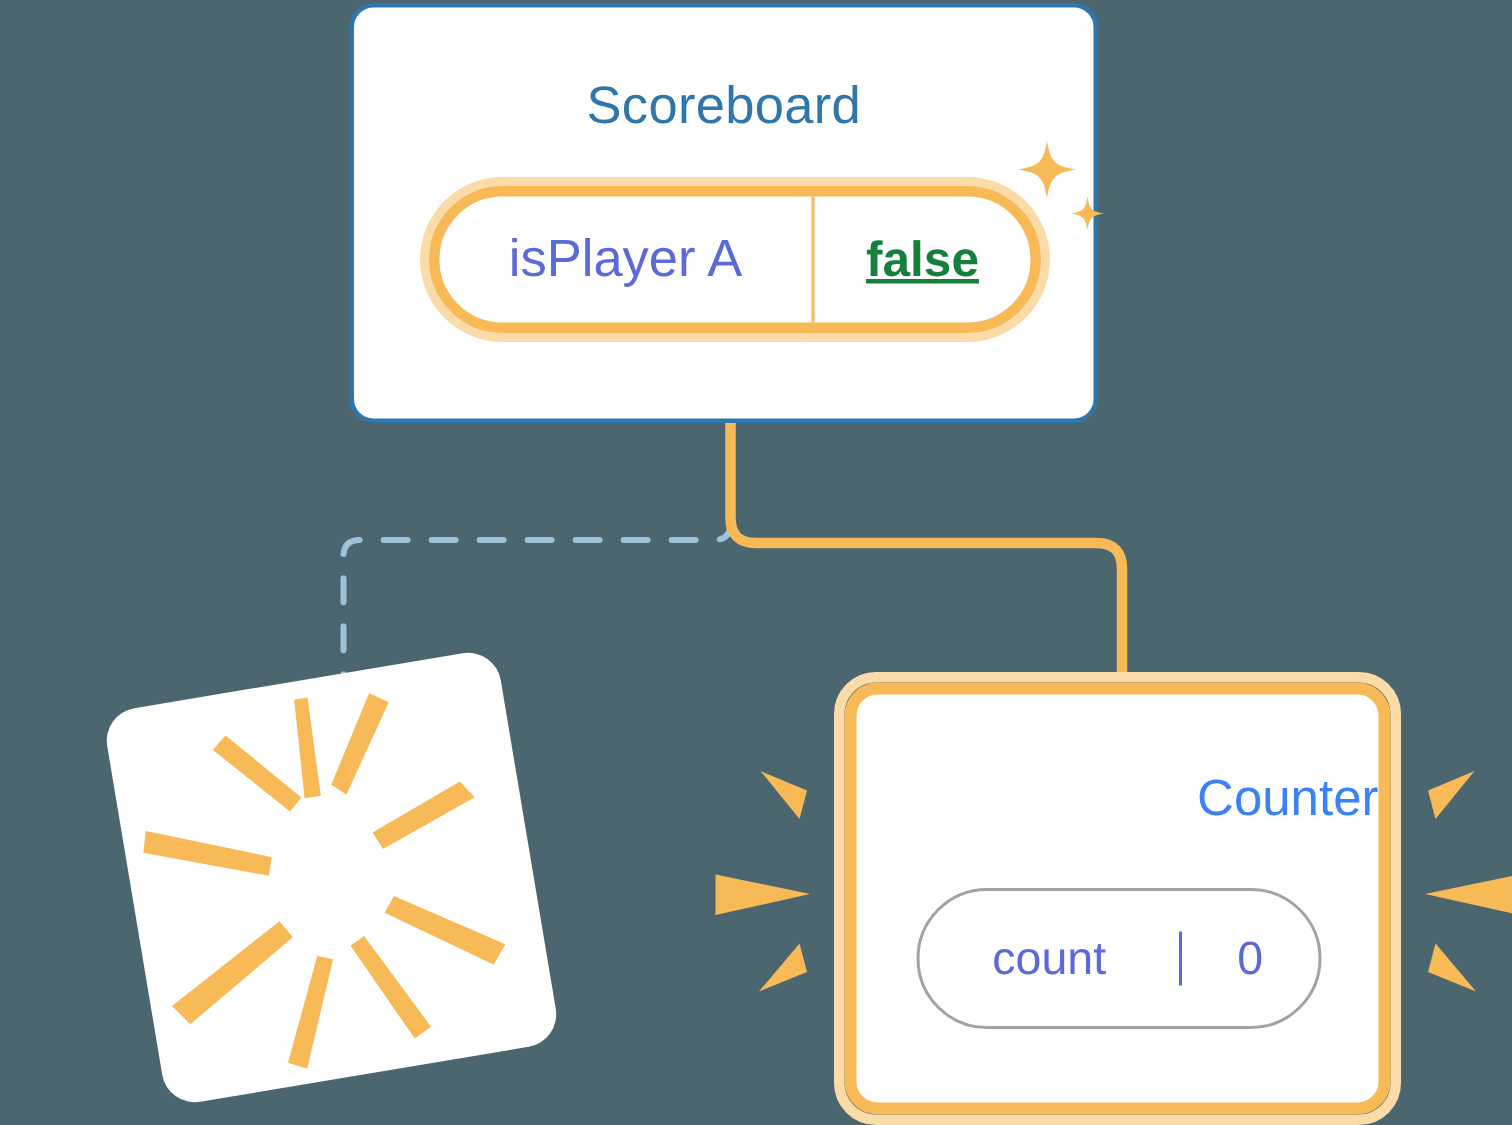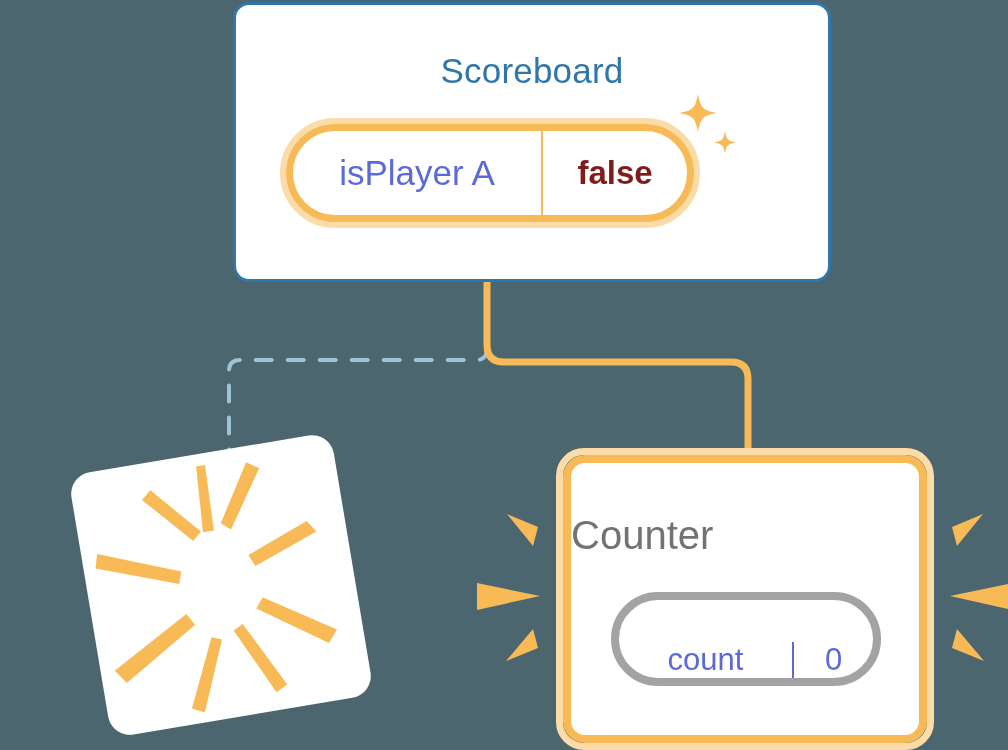--- a/index.html
+++ b/index.html
@@ -25,21 +25,21 @@
     inset: 0;
     width: 1008px;
     height: 750px;
   }
 
   
   .scoreboard-card {
     position: absolute;
     left: 233px;
     top: 2px;
-    width: 598px;
+    width: 499px;
     height: 280px;
     background: #ffffff;
     border: 3px solid #2f77aa;
     border-radius: 16px;
     box-sizing: border-box;
     z-index: 6;
   }
   .card-title {
     text-align: center;
     color: #2f77aa;
@@ -84,24 +84,25 @@
     font-size: 35px;
     border-right: 2px solid #f8b957;
     box-sizing: border-box;
     white-space: nowrap;
   }
   .pill-hl-val {
     flex: 1 1 auto;
     display: flex;
     align-items: center;
     justify-content: center;
-    color: #7f1d1d;
+    color: #15803d;
     font-size: 33px;
     font-weight: bold;
     white-space: nowrap;
+    text-decoration: underline;
   }
 
   
   .sparkles {
     position: absolute;
     left: 672px;
     top: 92px;
     width: 70px;
     height: 72px;
     z-index: 8;
@@ -126,38 +127,38 @@
   }
   .counter-ring {
     position: absolute;
     inset: 7px;
     border: 8px solid #f8b957;
     border-radius: 22px;
     box-sizing: border-box;
     background: #ffffff;
   }
   .counter-title {
-    text-align: left;
-    color: #737373;
-    font-size: 40px;
+    text-align: right;
+    color: #3b82f6;
+    font-size: 34px;
     margin-top: 52px;
     line-height: 1;
     white-space: nowrap;
   }
   .pill-plain {
     position: absolute;
     left: 40px;
     top: 129px;
     width: 270px;
     height: 94px;
-    border: 8px solid #a3a3a3;
+    border: 2px solid #a3a3a3;
     border-radius: 999px;
     box-sizing: border-box;
     display: flex;
-    align-items: flex-end;
+    align-items: center;
     background: #ffffff;
   }
   .pill-plain-key {
     flex: 0 0 175px;
     display: flex;
     align-items: center;
     justify-content: center;
     color: #5c6ad8;
     font-size: 31px;
     border-right: 2px solid #5c6ad8;

